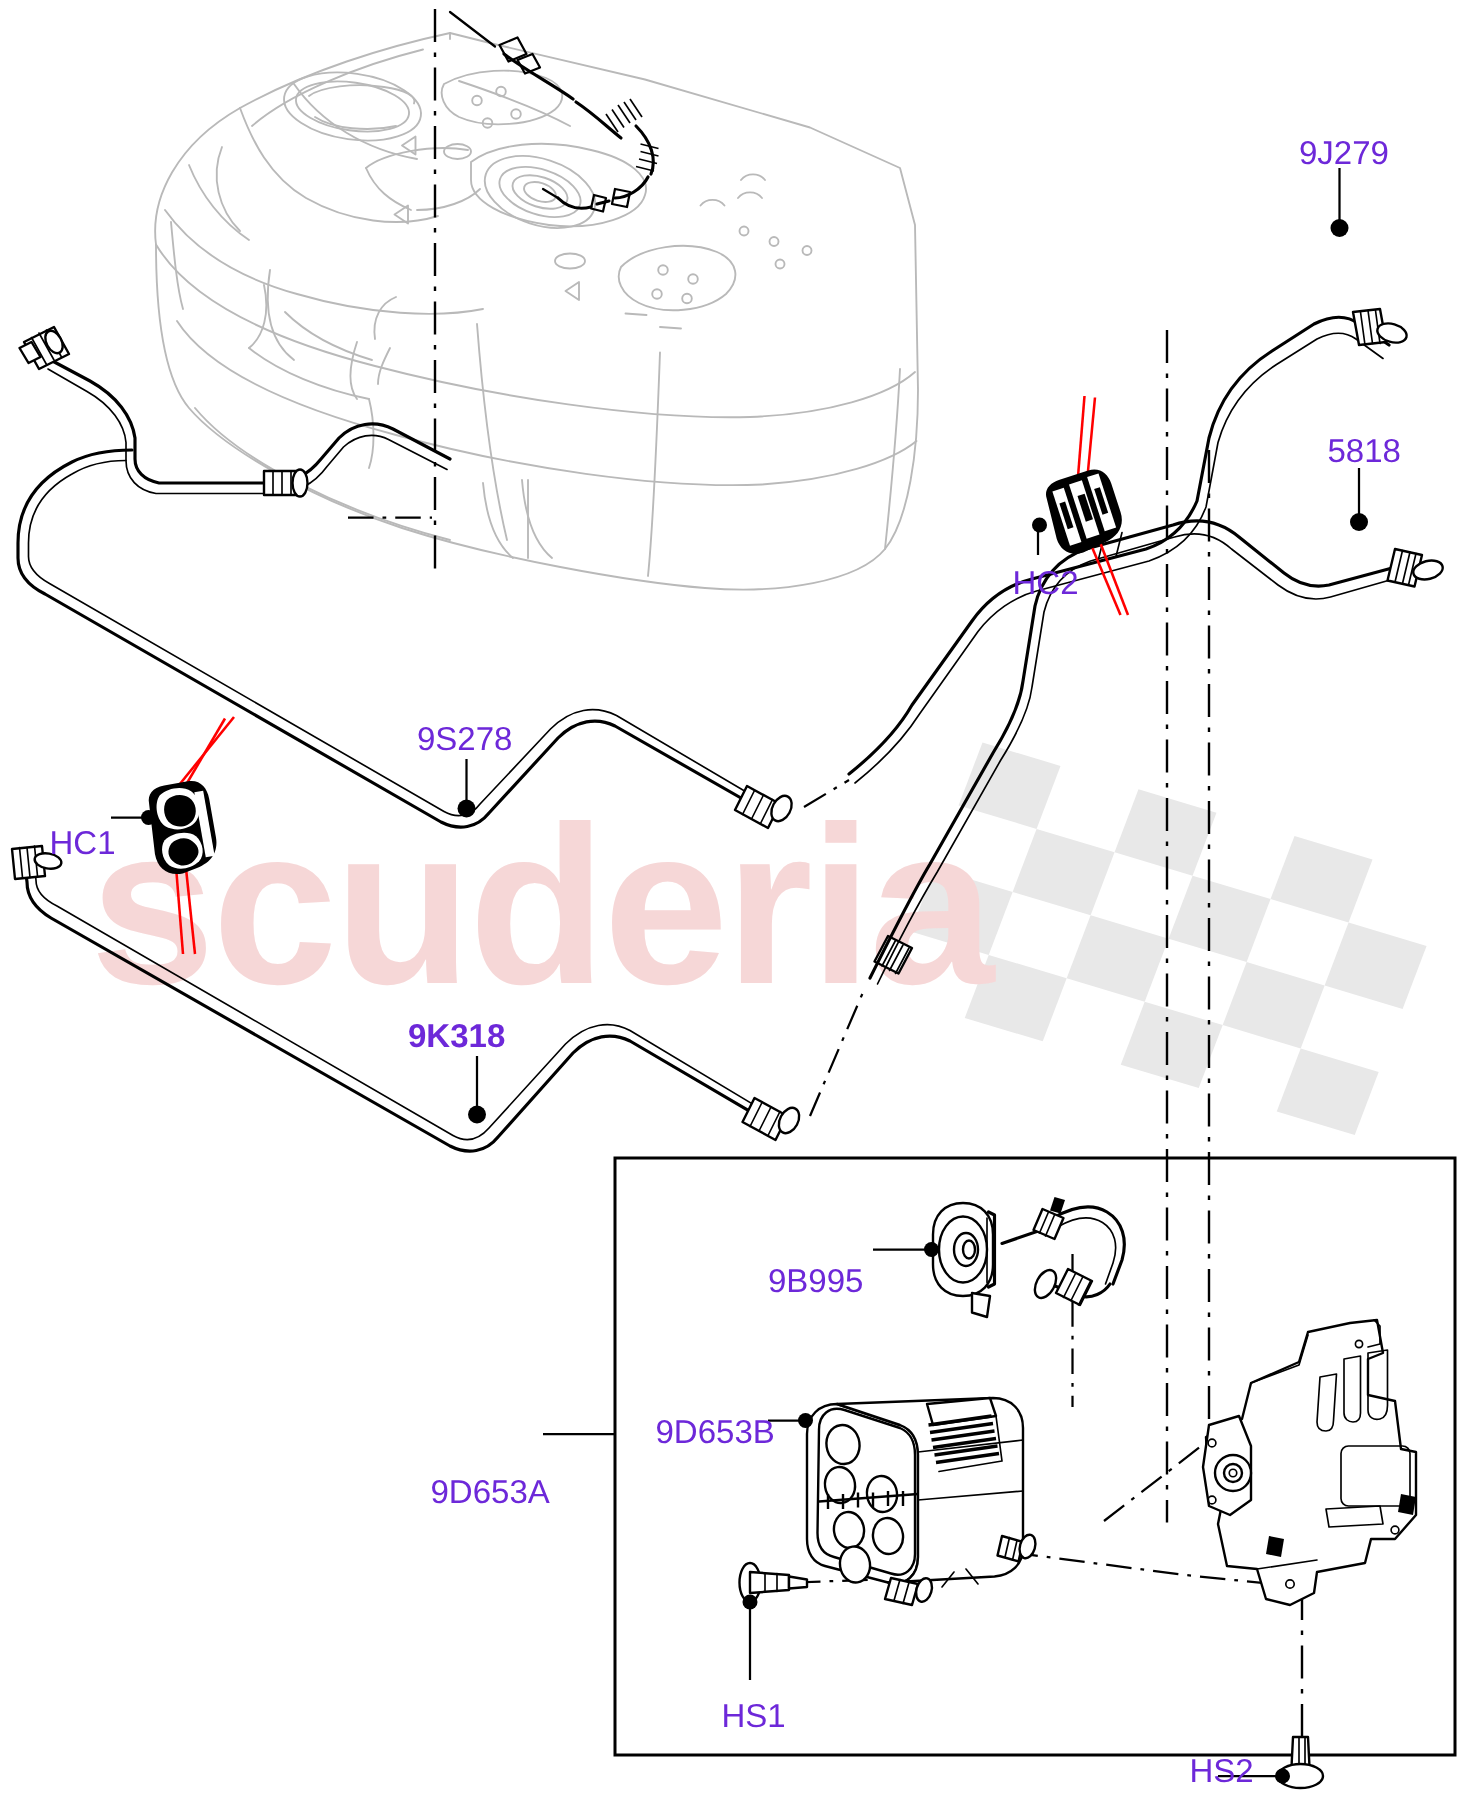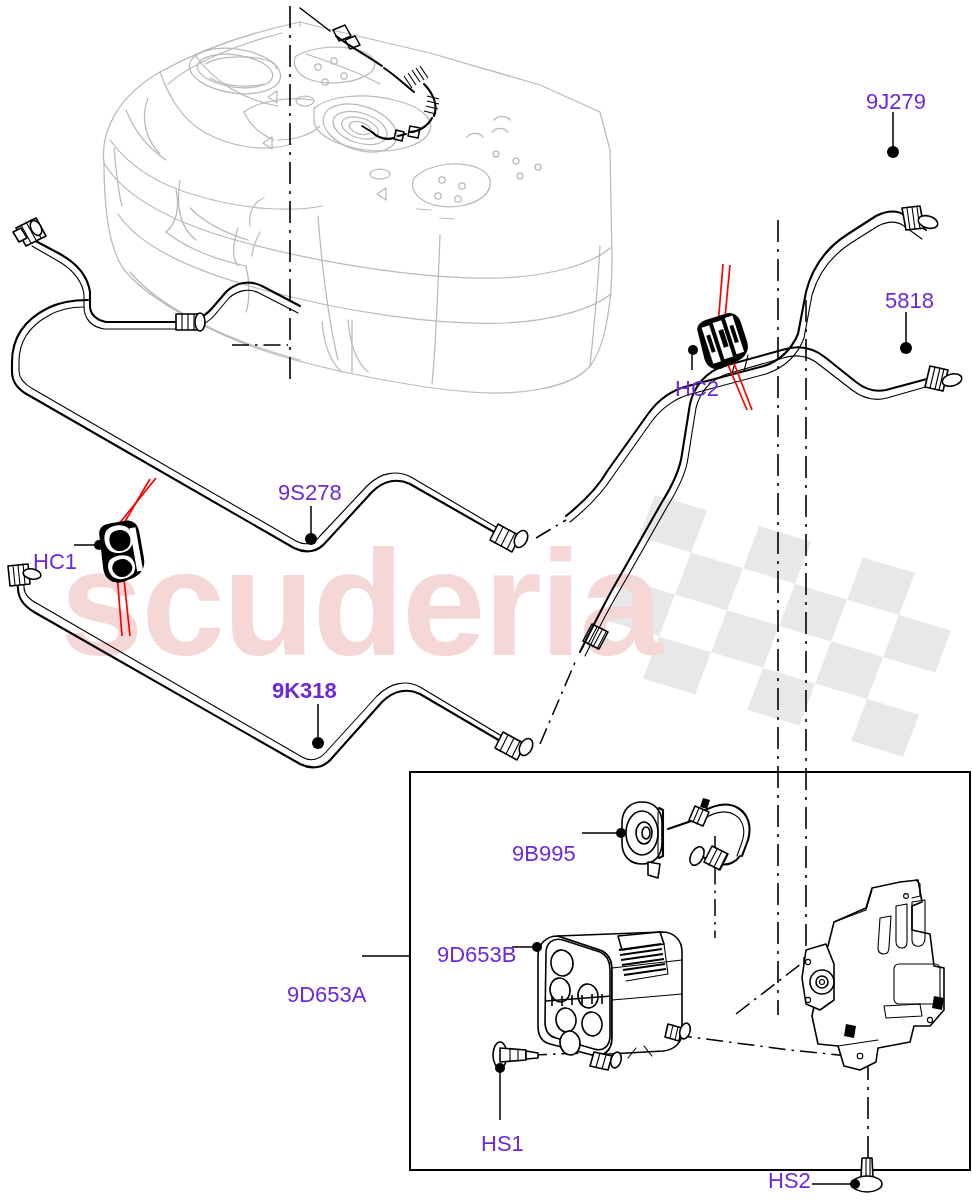--- a/index.html
+++ b/index.html
@@ -573,15 +573,15 @@
   <div class="lbl" style="left:866px;top:91px;">9J279</div>
   <div class="lbl" style="left:885px;top:290px;">5818</div>
   <div class="lbl" style="left:675px;top:378px;">HC2</div>
   <div class="lbl" style="left:278px;top:482px;">9S278</div>
   <div class="lbl" style="left:33px;top:551px;">HC1</div>
   <div class="lbl" style="left:272px;top:680px;font-weight:bold;">9K318</div>
   <div class="lbl" style="left:512px;top:822px;margin-top:21px;">9B995</div>
   <div class="lbl" style="left:287px;top:984px;">9D653A</div>
   <div class="lbl" style="left:437px;top:944px;">9D653B</div>
   <div class="lbl" style="left:481px;top:1133px;">HS1</div>
-  <div class="lbl" style="left:768px;top:1170px;">HS2</div>
+  <div class="lbl" style="left:793px;top:1170px;">HS2</div>
 
 </div>
 
 </body></html>

